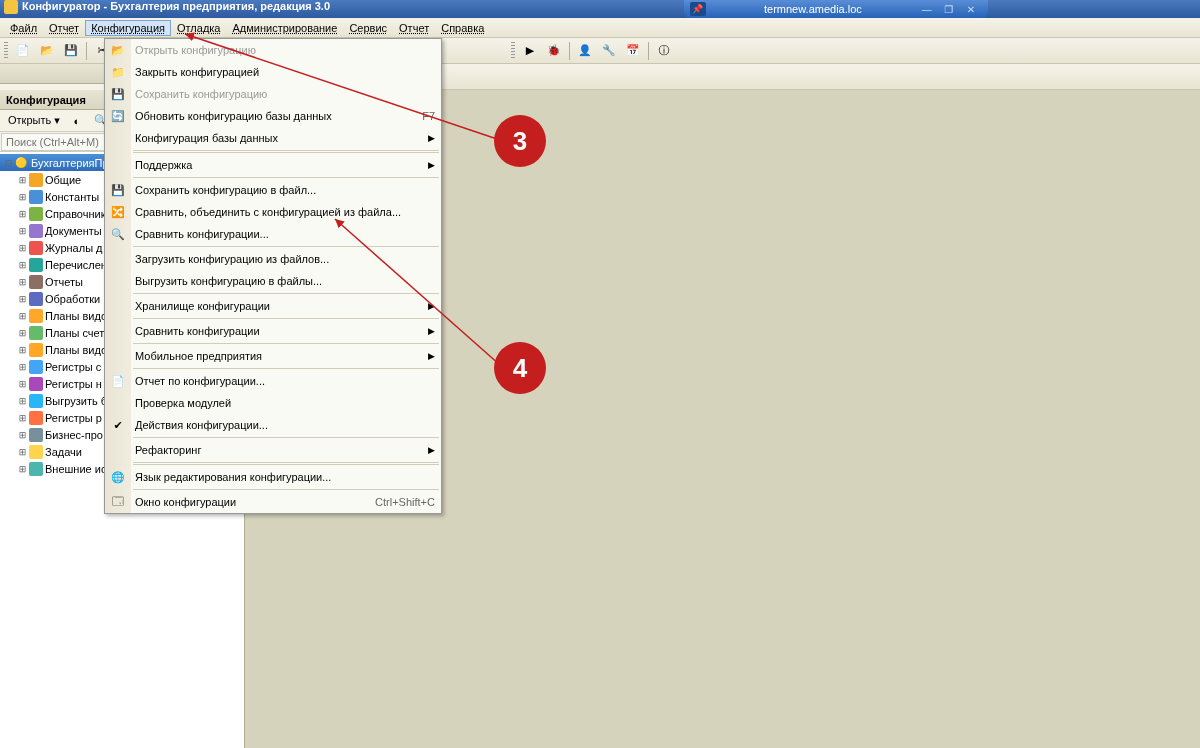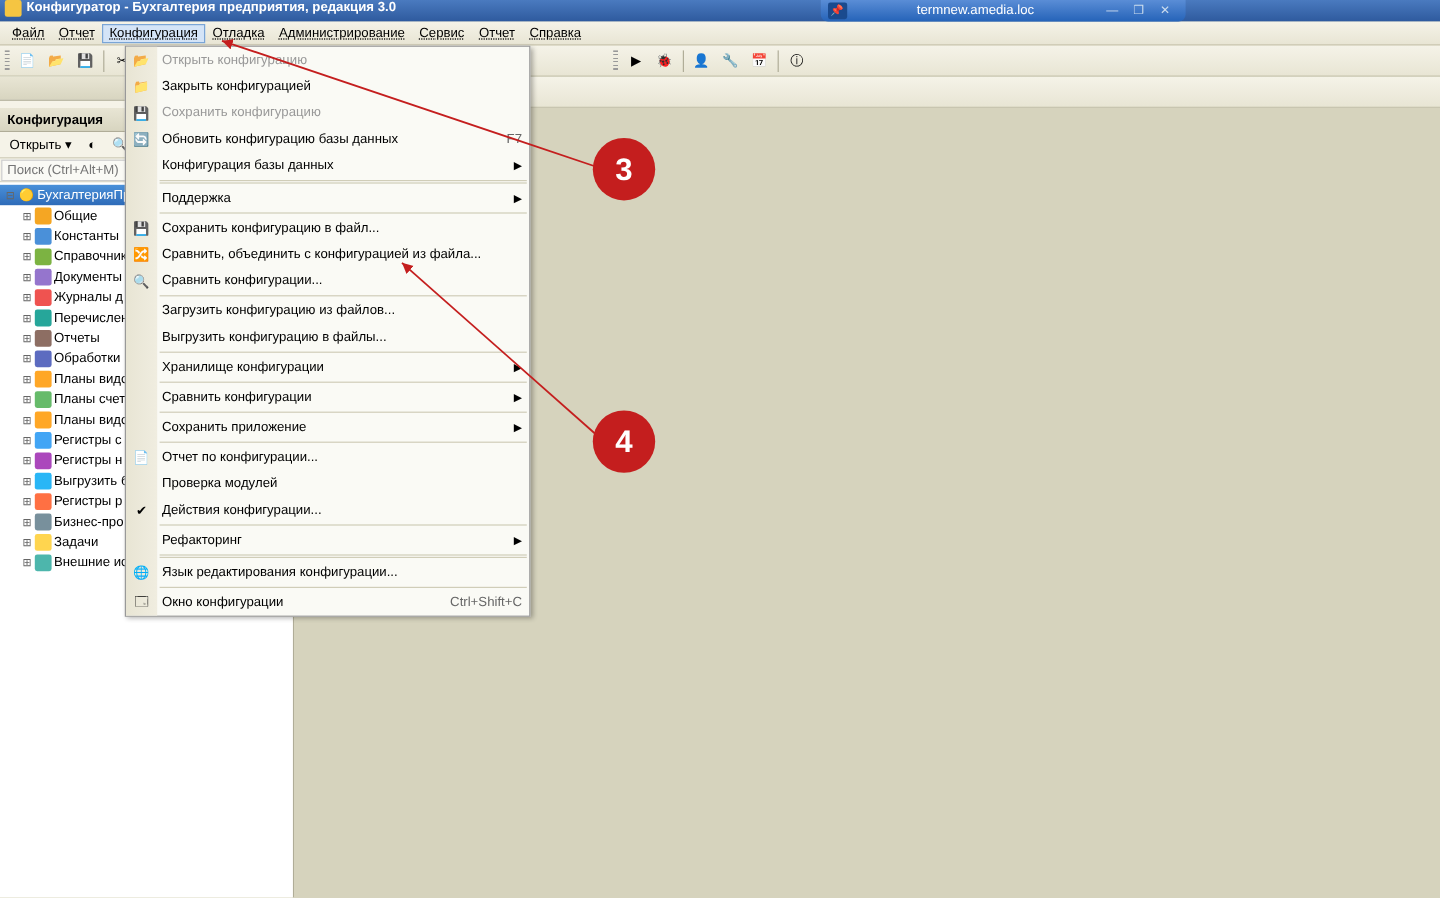--- a/index.html
+++ b/index.html
@@ -303,21 +303,21 @@
       <span>Хранилище конфигурации</span>
       <span class="arrow">▶</span>
     </div>
     <div class="dd-sep"></div>
     <div class="dd-item">
       <span>Сравнить конфигурации</span>
       <span class="arrow">▶</span>
     </div>
     <div class="dd-sep"></div>
     <div class="dd-item">
-      <span>Сохранить приложение</span>
+      <span>Мобильное предприятия</span>
       <span class="arrow">▶</span>
     </div>
     <div class="dd-sep"></div>
     <div class="dd-item">
       <span class="ddicon">📄</span>
       <span>Отчет по конфигурации...</span>
     </div>
     <div class="dd-item">
       <span>Проверка модулей</span>
     </div>

